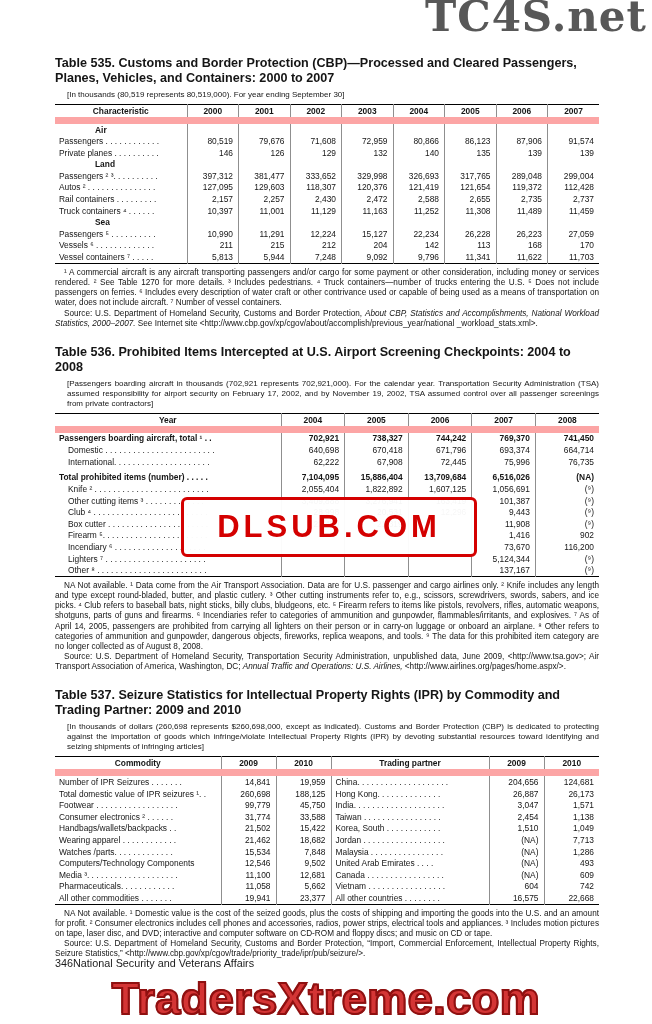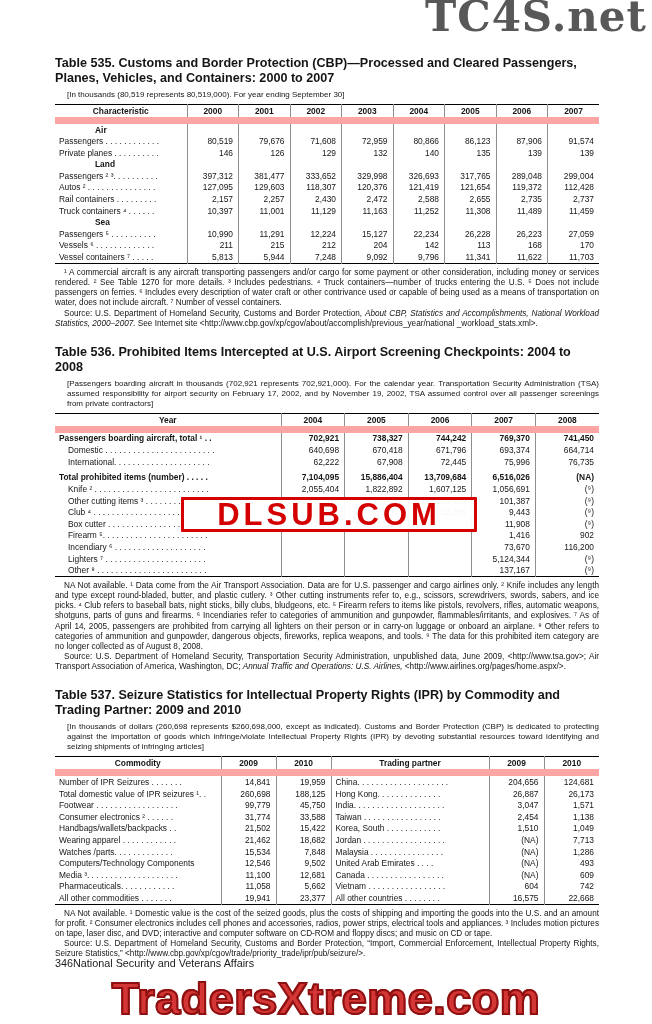--- a/index.html
+++ b/index.html
@@ -29,22 +29,22 @@
   #t537 col.c3{width:55px}
   #t537 col.c4{width:158px}
   #t537 col.c5{width:55px}
   #t537 col.c6{width:55px}
   p.footnote{font-size:8.2px;line-height:1.24;margin:4px 0 0 0;text-align:justify;text-indent:9px}
   p.source{font-size:8.2px;line-height:1.24;margin:0;text-align:justify;text-indent:9px}
   p.source i{font-style:italic}
   
   .wm-top{position:absolute;top:-4px;right:5px;font-family:"DejaVu Serif",serif;font-weight:bold;
           font-size:42px;color:#585858;letter-spacing:1px;z-index:5;line-height:1}
-  .wm-mid{position:absolute;left:181px;top:497px;width:296px;height:35px;background:rgba(255,255,255,.96);
-          border:3px solid #d40000;border-radius:1px;display:flex;align-items:center;justify-content:center;
+  .wm-mid{position:absolute;left:181px;top:497px;width:296px;height:60px;background:rgba(255,255,255,.96);
+          border:3px solid #d40000;border-radius:6px;display:flex;align-items:center;justify-content:center;
           font-weight:bold;font-size:31px;letter-spacing:4px;color:#d40000;z-index:5;
           font-family:"Liberation Sans",sans-serif}
   .wm-bottom{position:absolute;left:50%;transform:translateX(-50%);top:976px;font-size:45px;font-weight:bold;
              color:#d43535;-webkit-text-stroke:2px #8f1010;text-shadow:1px 1px 0 #8f1010,-1px -1px 0 #8f1010;
              letter-spacing:0.5px;z-index:6;white-space:nowrap;line-height:1;
              font-family:"Liberation Sans",sans-serif}
   
   .page-footer{position:absolute;left:55px;top:957px;font-size:10.8px;color:#1b1b1b;z-index:2}
   .page-footer .num{}
   .census{position:absolute;right:10px;top:1046px;font-size:8.6px;color:#2e2e2e;z-index:2}

